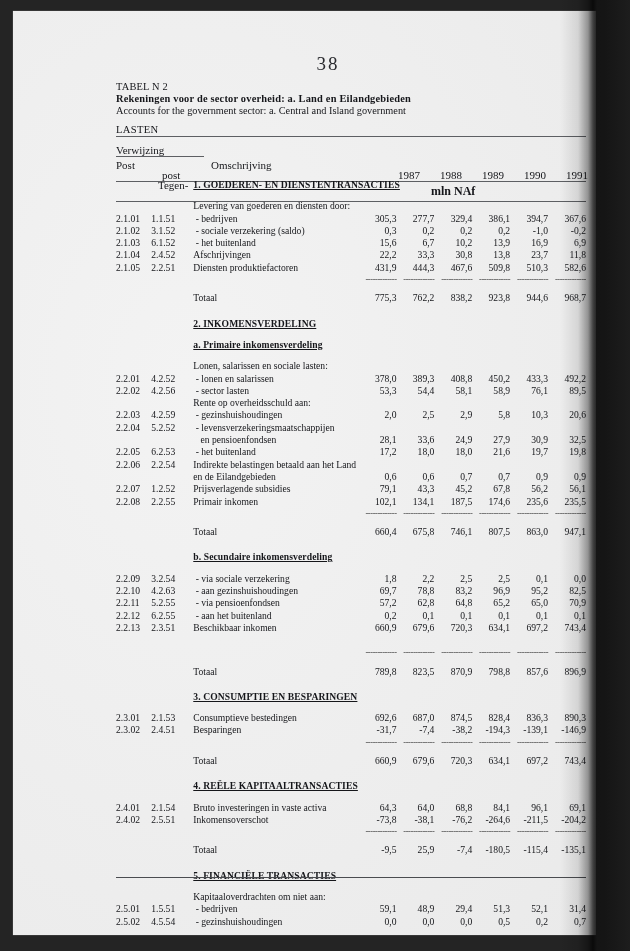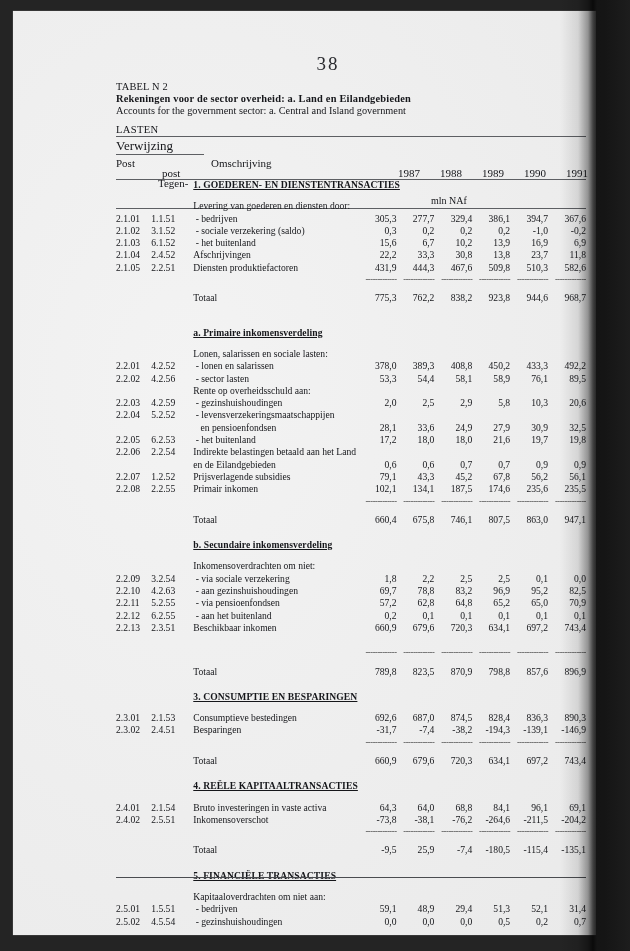--- a/index.html
+++ b/index.html
@@ -72,29 +72,29 @@
   .titleblock { position: absolute; left: 8px; top: 70px; width: 470px; }
   .t-line1 { font-weight: normal; font-size: 10.4px; letter-spacing: .2px; }
   .t-line2 { font-weight: bold; font-size: 10.4px; letter-spacing: .2px; margin-top: 1px;}
   .t-line3 { font-size: 10.3px; margin-top: 1px; }
 
   .hdr { position: absolute; left: 8px; top: 113px; width: 470px; }
   .hdr-lasten { font-size: 10.6px; letter-spacing: .3px; }
   .rule { background: #5d5f63; height: 1px; }
   .rule.thick { height: 1.4px; background: #4a4c50; }
   .hdr-rule1 { width: 470px; margin-top: 1px; }
-  .hdr-verw { font-size: 13px; margin-top: 1px; }
+  .hdr-verw { font-size: 11px; margin-top: 7px; }
   .hdr-rule2 { width: 88px; margin-top: 0px; }
   .hdr-row { position: relative; height: 24px; font-size: 11px; }
   .hdr-post { position: absolute; left: 0; top: 2px; }
   .hdr-tegen { position: absolute; left: 42px; top: 2px; margin-top: 20px; }
   .hdr-tegen2 { position: absolute; left: 46px; top: 12px; }
   .hdr-omschr { position: absolute; left: 95px; top: 2px; }
   .hdr-rule3 { width: 470px; }
-  .hdr-unit { font-size: 10px; font-weight: normal; text-align: left; margin-top: 15px; padding-left: 315px;}
+  .hdr-unit { font-size: 12px; font-weight: bold; text-align: left; margin-top: 2px; padding-left: 315px;}
   .hdr-rule4 { width: 470px; margin-top: 2px; }
 
   .hdr-year { position: absolute; top: 12px; width: 42px; text-align: right; }
 
   
   table.tbl {
     position: absolute;
     left: 8px;
     top: 168px;
     width: 470px;
@@ -242,20 +242,25 @@
               <td class="c-num">775,3</td>
               <td class="c-num">762,2</td>
               <td class="c-num">838,2</td>
               <td class="c-num">923,8</td>
               <td class="c-num">944,6</td>
               <td class="c-num">968,7</td>
             </tr>
             <tr class="spacer-lg">
               <td colspan="9">&nbsp;</td>
             </tr>
+            <tr>
+              <td class="c-post"></td>
+              <td class="c-tegen"></td>
+              <td colspan="7"><span class="sect">2. INKOMENSVERDELING</span></td>
+            </tr>
             <tr class="spacer">
               <td colspan="9">&nbsp;</td>
             </tr>
             <tr>
               <td class="c-post"></td>
               <td class="c-tegen"></td>
               <td colspan="7"><span class="sect">a. Primaire inkomensverdeling</span></td>
             </tr>
             <tr class="spacer">
               <td colspan="9">&nbsp;</td>
@@ -410,25 +415,20 @@
             </tr>
             <tr>
               <td class="c-post"></td>
               <td class="c-tegen"></td>
               <td colspan="7"><span class="sect">b. Secundaire inkomensverdeling</span></td>
             </tr>
             <tr class="spacer">
               <td colspan="9">&nbsp;</td>
             </tr>
             <tr>
-              <td class="c-post"></td>
-              <td class="c-tegen"></td>
-              <td class="c-desc">Inkomensoverdrachten om niet:</td>
-            </tr>
-            <tr>
               <td class="c-post">2.2.09</td>
               <td class="c-tegen">3.2.54</td>
               <td class="c-desc"> - via sociale verzekering</td>
               <td class="c-num">1,8</td>
               <td class="c-num">2,2</td>
               <td class="c-num">2,5</td>
               <td class="c-num">2,5</td>
               <td class="c-num">0,1</td>
               <td class="c-num">0,0</td>
             </tr>

